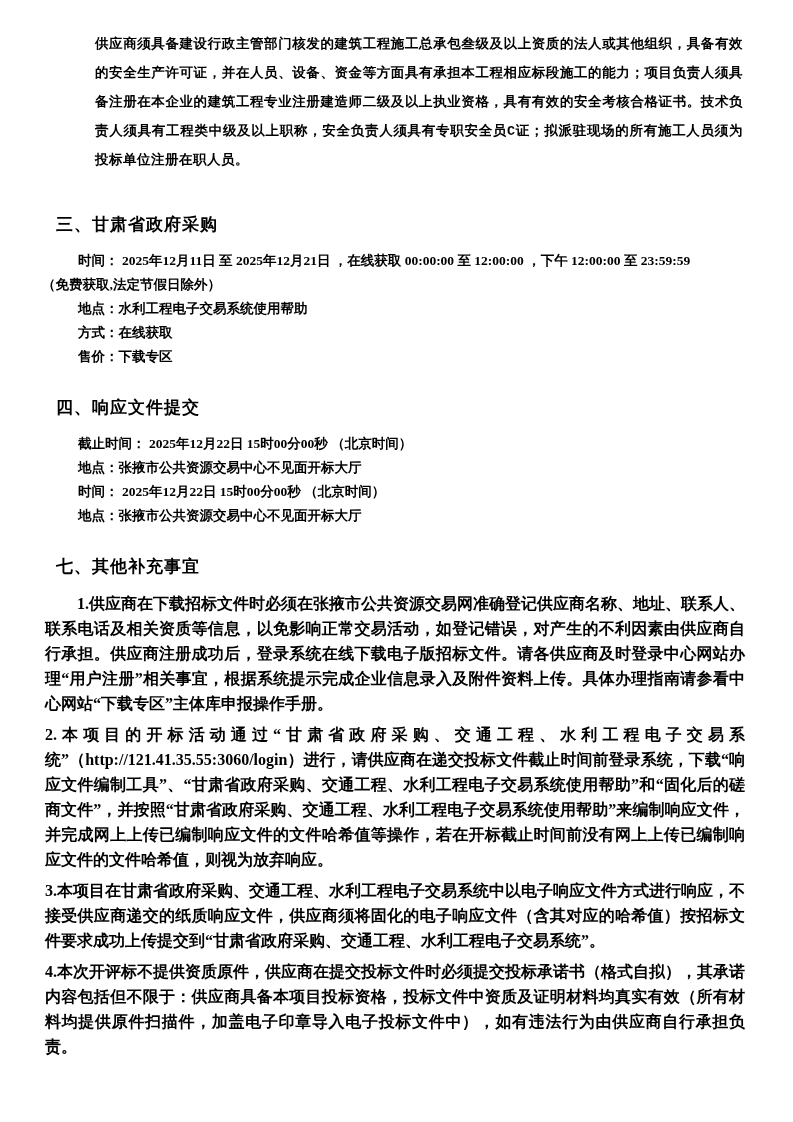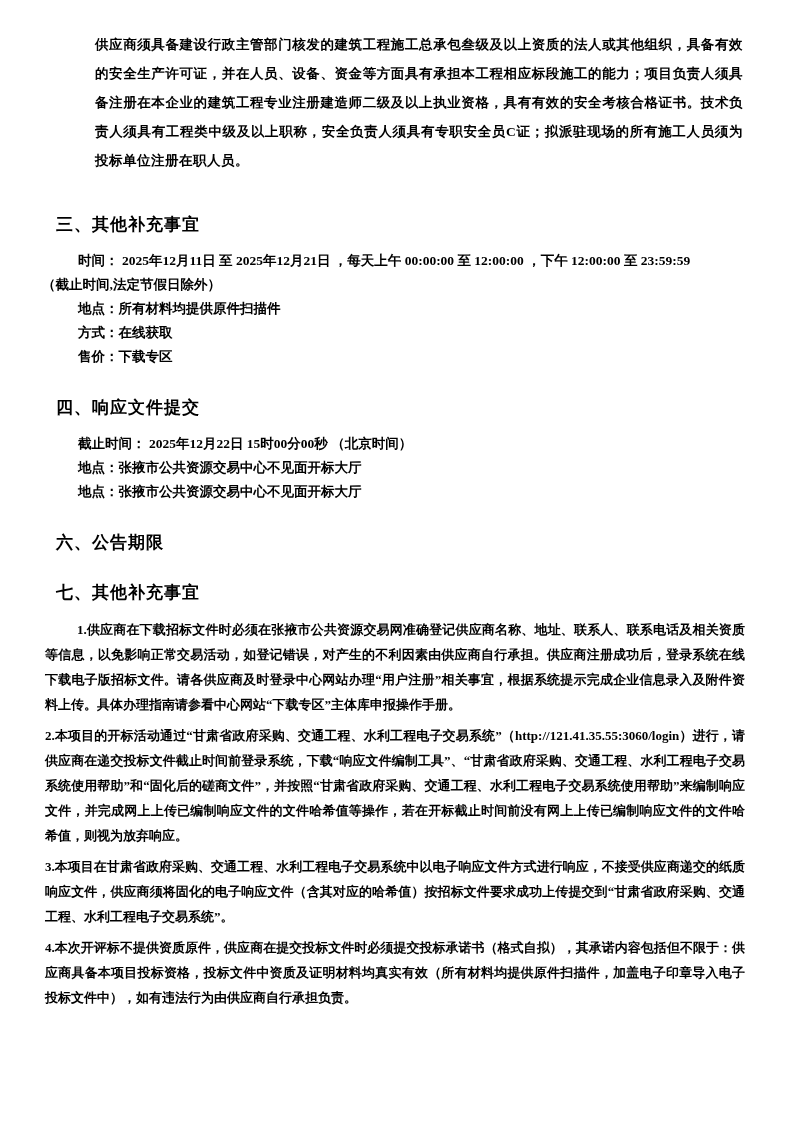--- a/index.html
+++ b/index.html
@@ -23,20 +23,21 @@
 
   
   .intro {
     margin: 0 0 0 50px;
     width: 648px;
     font-size: 13.5px;
     font-weight: 600;
     line-height: 29px;
     text-align: justify;
     letter-spacing: 0.5px;
+    font-family: Liberation Mono, monospace;
   }
 
   
   .sec-heading {
     margin: 27px 0 13px 11px;
     font-size: 17px;
     font-weight: 700;
     letter-spacing: 1px;
   }
   .sec-heading.first {
@@ -52,51 +53,51 @@
     white-space: nowrap;
   }
   .detail.flush {
     margin-left: -3px;
   }
 
   
   .supp {
     margin: 4px 0 6px 0;
     width: 700px;
-    font-size: 13px;
+    font-size: 16px;
     font-weight: 700;
     line-height: 25px;
     text-align: justify;
     font-family: Liberation Serif, serif;
   }
   .supp.indent-first {
     text-indent: 32px;
   }
 </style>
 </head>
 <body>
 
 <div class="page">
 
   <p class="intro">供应商须具备建设行政主管部门核发的建筑工程施工总承包叁级及以上资质的法人或其他组织，具备有效的安全生产许可证，并在人员、设备、资金等方面具有承担本工程相应标段施工的能力；项目负责人须具备注册在本企业的建筑工程专业注册建造师二级及以上执业资格，具有有效的安全考核合格证书。技术负责人须具有工程类中级及以上职称，安全负责人须具有专职安全员C证；拟派驻现场的所有施工人员须为投标单位注册在职人员。</p>
 
-  <h2 class="sec-heading first">三、其他补充事宜</h2>
-  <p class="detail">时间：  2025年12月11日 至 2025年12月21日 ，每天上午 00:00:00 至 12:00:00 ，下午 12:00:00 至 23:59:59</p>
-  <p class="detail flush">（截止时间,法定节假日除外）</p>
-  <p class="detail">地点：所有材料均提供原件扫描件</p>
+  <h2 class="sec-heading first">三、甘肃省政府采购</h2>
+  <p class="detail">时间：  2025年12月11日 至 2025年12月21日 ，在线获取 00:00:00 至 12:00:00 ，下午 12:00:00 至 23:59:59</p>
+  <p class="detail flush">（免费获取,法定节假日除外）</p>
+  <p class="detail">地点：水利工程电子交易系统使用帮助</p>
   <p class="detail">方式：在线获取</p>
   <p class="detail">售价：下载专区</p>
 
   <h2 class="sec-heading">四、响应文件提交</h2>
   <p class="detail">截止时间：  2025年12月22日 15时00分00秒 （北京时间）</p>
   <p class="detail">地点：张掖市公共资源交易中心不见面开标大厅</p>
 
+  <p class="detail">时间：  2025年12月22日 15时00分00秒 （北京时间）</p>
   <p class="detail">地点：张掖市公共资源交易中心不见面开标大厅</p>
 
-  <h2 class="sec-heading">六、公告期限</h2>
 
   <h2 class="sec-heading">七、其他补充事宜</h2>
   <p class="supp indent-first">1.供应商在下载招标文件时必须在张掖市公共资源交易网准确登记供应商名称、地址、联系人、联系电话及相关资质等信息，以免影响正常交易活动，如登记错误，对产生的不利因素由供应商自行承担。供应商注册成功后，登录系统在线下载电子版招标文件。请各供应商及时登录中心网站办理“用户注册”相关事宜，根据系统提示完成企业信息录入及附件资料上传。具体办理指南请参看中心网站“下载专区”主体库申报操作手册。</p>
   <p class="supp">2.本项目的开标活动通过“甘肃省政府采购、交通工程、水利工程电子交易系统”（http://121.41.35.55:3060/login）进行，请供应商在递交投标文件截止时间前登录系统，下载“响应文件编制工具”、“甘肃省政府采购、交通工程、水利工程电子交易系统使用帮助”和“固化后的磋商文件”，并按照“甘肃省政府采购、交通工程、水利工程电子交易系统使用帮助”来编制响应文件，并完成网上上传已编制响应文件的文件哈希值等操作，若在开标截止时间前没有网上上传已编制响应文件的文件哈希值，则视为放弃响应。</p>
   <p class="supp">3.本项目在甘肃省政府采购、交通工程、水利工程电子交易系统中以电子响应文件方式进行响应，不接受供应商递交的纸质响应文件，供应商须将固化的电子响应文件（含其对应的哈希值）按招标文件要求成功上传提交到“甘肃省政府采购、交通工程、水利工程电子交易系统”。</p>
   <p class="supp">4.本次开评标不提供资质原件，供应商在提交投标文件时必须提交投标承诺书（格式自拟），其承诺内容包括但不限于：供应商具备本项目投标资格，投标文件中资质及证明材料均真实有效（所有材料均提供原件扫描件，加盖电子印章导入电子投标文件中），如有违法行为由供应商自行承担负责。</p>
 
 </div>
 
 </body></html>

